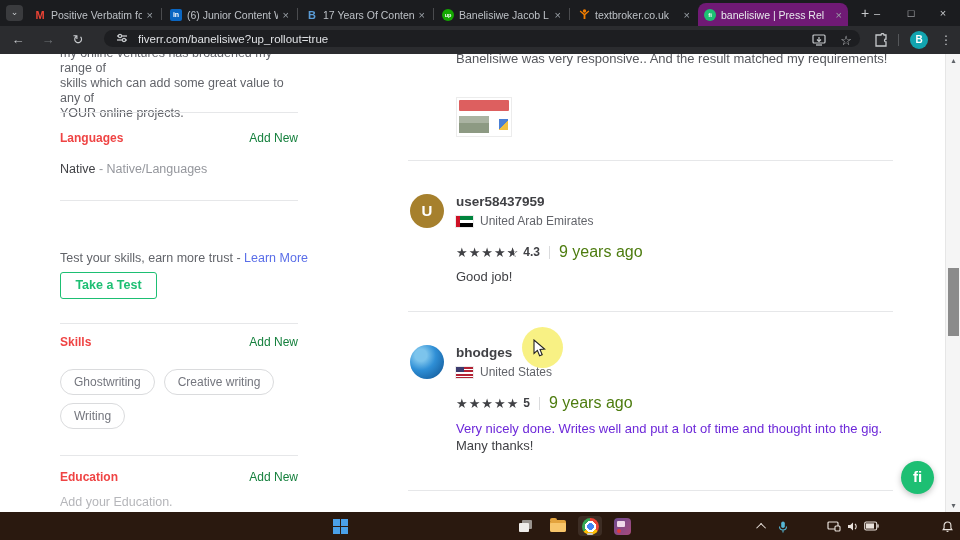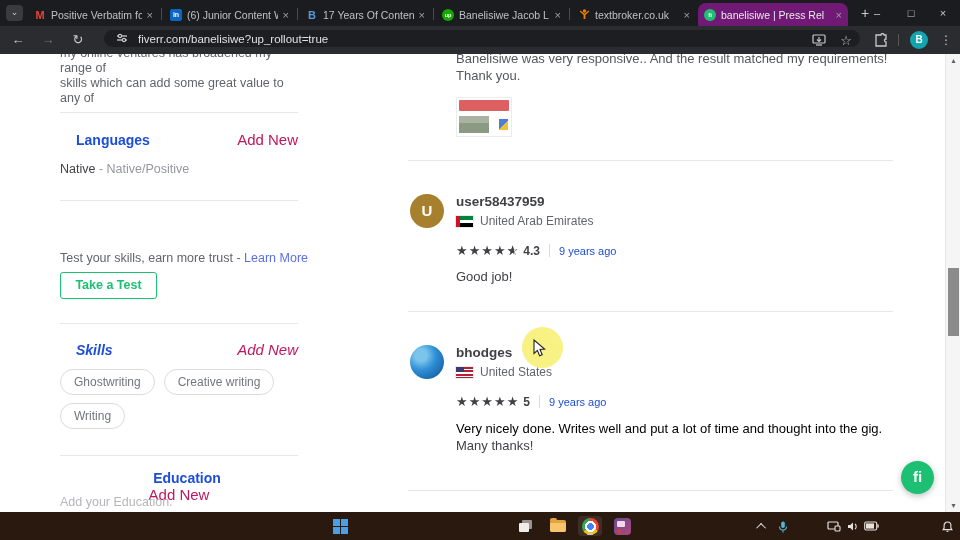--- a/index.html
+++ b/index.html
@@ -33,22 +33,22 @@
   .pill-right { position:absolute; right:8px; top:0; height:21px; display:flex; align-items:center; gap:14px; }
   .tb-icon { color:#c7cacd; }
   .avatarB { position:absolute; left:910px; top:5px; width:18px; height:18px; border-radius:50%; background:#12a4af; color:#fff; font-size:10px; font-weight:bold; text-align:center; line-height:18px; }
   .kebab { position:absolute; left:938px; top:4px; width:16px; height:20px; color:#c7cacd; font-size:12px; text-align:center; line-height:20px; }
 
   
   .content { position:absolute; left:0; top:54px; width:960px; height:458px; background:#fff; overflow:hidden; }
   .hr { position:absolute; height:1px; background:#e6e7e9; }
   .about { position:absolute; left:60px; top:-8px; width:244px; font-size:12.5px; line-height:15px; color:#62646a; }
   .sec-head { position:absolute; left:60px; width:238px; display:flex; justify-content:space-between; align-items:center; }
-  .sec-title { font-size:14px; font-weight:bold; color:#1d4ed8;margin-left:16px; }
-  .addnew { font-size:15px; color:#be185d; }
+  .sec-title { font-size:12px; font-weight:bold; color:#ef4444; }
+  .addnew { font-size:12px; color:#15803d; }
   .lang-entry { position:absolute; left:60px; font-size:12.5px; color:#404145; }
   .lang-entry .lvl { color:#95979d; }
   .check-circle { display:inline-block; width:14px; height:14px; border:1.5px solid #404145; border-radius:50%; font-size:9px; line-height:12px; text-align:center; color:#404145; margin-right:7px; vertical-align:-2px; }
   .tests-desc { position:absolute; left:60px; font-size:12.5px; color:#62646a; }
   .tests-desc .lm { color:#5a6ee8; }
   .greenbtn { position:absolute; left:60px; width:97px; height:27px; border:1px solid #1dbf73; border-radius:3px; background:#fff; color:#1dbf73; font-size:12.5px; font-weight:bold; text-align:center; line-height:25px; }
   .pillrow { position:absolute; left:60px; display:flex; gap:9px; }
   .skillpill { border:1px solid #dadbdd; border-radius:14px; padding:5px 13px; font-size:12px; color:#74767e; background:#fff; white-space:nowrap; }
   .edu-ph { position:absolute; left:60px; font-size:12.5px; color:#b5b6ba; }
 
@@ -68,21 +68,21 @@
   .flag-uae { background:linear-gradient(to right,#ce1126 0 25%,transparent 25%), linear-gradient(to bottom,#00843d 0 33.3%,#ffffff 33.3% 66.6%,#000 66.6%); }
   .flag-us { background:repeating-linear-gradient(to bottom,#b22234 0 1.7px,#fff 1.7px 3.4px); }
   .flag-us::after { content:""; position:absolute; left:0; top:0; width:45%; height:50%; background:#3c3b6e; }
   .stars-row { position:absolute; left:456px; display:flex; align-items:center; font-size:13px; color:#404145; }
   .stars-box { letter-spacing:1px; }
   .st { display:inline-block; }
   .half { position:relative; }
   .half .hf { position:absolute; left:0; top:0; width:55%; overflow:hidden; }
   .rating-num { font-size:12px; font-weight:bold; margin-left:4px; }
   .time-sep { width:1px; height:13px; background:#dadbdd; margin:0 9px; }
-  .time-ago { font-size:11px; color:#1d4ed8; font-weight:normal; }
+  .time-ago { font-size:16px; color:#4d7c0f; font-weight:normal; }
 
   
   .scrollbar { position:absolute; right:0; top:0; width:15px; height:458px; background:#f5f5f5; border-left:1px solid #e6e6e6; }
   .sb-arrow { position:absolute; left:0; width:15px; font-size:8px; color:#5f6368; text-align:center; }
   .sb-thumb { position:absolute; left:2px; top:214px; width:11px; height:68px; background:#8b8b8b; }
 
   
   .fab { position:absolute; left:901px; top:407px; width:33px; height:33px; border-radius:50%; background:#1dbf73; color:#fff; font-size:15px; font-weight:bold; text-align:center; line-height:32px; box-shadow:0 2px 6px rgba(0,0,0,.25); }
   .highlight { position:absolute; left:522px; top:273px; width:41px; height:41px; border-radius:50%; background:rgba(247,238,110,.85); }
   .cursor { position:absolute; left:533px; top:285px; }
@@ -204,63 +204,63 @@
     <span style="position:absolute;left:898px;top:8px;width:1px;height:12px;background:#55575a;"></span>
     <div class="avatarB">B</div>
     <div class="kebab">⋮</div>
   </div>
 
   <div class="content">
 
     <div class="about">
       <div>my online ventures has broadened my range of</div>
       <div>skills which can add some great value to any of</div>
+      <div>YOUR online projects.</div>
     </div>
 
     <div class="hr" style="left:60px;top:58px;width:238px;"></div>
 
     <div class="sec-head" style="top:77px;">
       <span class="sec-title">Languages</span>
       <span class="addnew">Add New</span>
     </div>
     <div class="lang-entry" style="top:108px;">
-      <span>Native</span><span class="lvl"> - </span><span class="lvl">Native/Positive</span>
+      <span>Native</span><span class="lvl"> - </span><span class="lvl">Native/Languages</span>
     </div>
 
     <div class="hr" style="left:60px;top:146px;width:238px;"></div>
 
     <div class="tests-desc" style="top:197px;">
       <span>Test your skills, earn more trust - </span><span class="lm">Learn More</span>
     </div>
     <div class="greenbtn" style="top:218px;">Take a Test</div>
 
     <div class="hr" style="left:60px;top:269px;width:238px;"></div>
 
-    <div class="sec-head" style="top:287px;font-style:italic;">
+    <div class="sec-head" style="top:281px;">
       <span class="sec-title">Skills</span>
       <span class="addnew">Add New</span>
     </div>
     <div class="pillrow" style="top:315px;">
       <span class="skillpill">Ghostwriting</span>
       <span class="skillpill">Creative writing</span>
     </div>
     <div class="pillrow" style="top:349px;">
       <span class="skillpill">Writing</span>
     </div>
 
     <div class="hr" style="left:60px;top:401px;width:238px;"></div>
 
-    <div class="sec-head" style="top:416px;flex-direction:column;">
+    <div class="sec-head" style="top:416px;">
       <span class="sec-title">Education</span>
       <span class="addnew">Add New</span>
     </div>
     <div class="edu-ph" style="top:441px;text-align:right;">Add your Education.</div>
 
     <div class="rev-line" style="top:-4px;">Banelisiwe was very responsive.. And the result matched my requirements!</div>
-    <div class="rev-line" style="top:13px;">Thank you.</div>
     <div class="thumb" style="top:43px;">
       <div class="banner"></div>
       <div class="trow">
           <div class="timg"></div>
           <div class="tico"></div>
         </div>
     </div>
 
     <div class="hr" style="left:408px;top:106px;width:485px;"></div>
 
@@ -286,21 +286,21 @@
     <div class="rev-country" style="top:311px;">
       <span class="flag flag-us"></span>
       <span>United States</span>
     </div>
     <div class="stars-row" style="top:340px;">
       <span class="stars-box"><span class="st">★</span><span class="st">★</span><span class="st">★</span><span class="st">★</span><span class="st">★</span></span>
       <span class="rating-num">5</span>
       <span class="time-sep"></span>
       <span class="time-ago">9 years ago</span>
     </div>
-    <div class="rev-line" style="top:366px;color:#000000;">Very nicely done. Writes well and put a lot of time and thought into the gig.</div>
+    <div class="rev-line" style="top:366px;color:#6d28d9;">Very nicely done. Writes well and put a lot of time and thought into the gig.</div>
     <div class="rev-line" style="top:383px;color:#404145;">Many thanks!</div>
 
     <div class="hr" style="left:408px;top:436px;width:485px;"></div>
 
     <div class="cursor">
       <svg width="14" height="19" viewBox="0 0 14 19">
           <path d="M1 1 L1 14.5 L4.4 11.4 L6.6 16.8 L9.2 15.7 L7 10.4 L11.6 10.1 Z" fill="#fff" stroke="#222" stroke-width="1.1"></path>
         </svg>
     </div>
 

